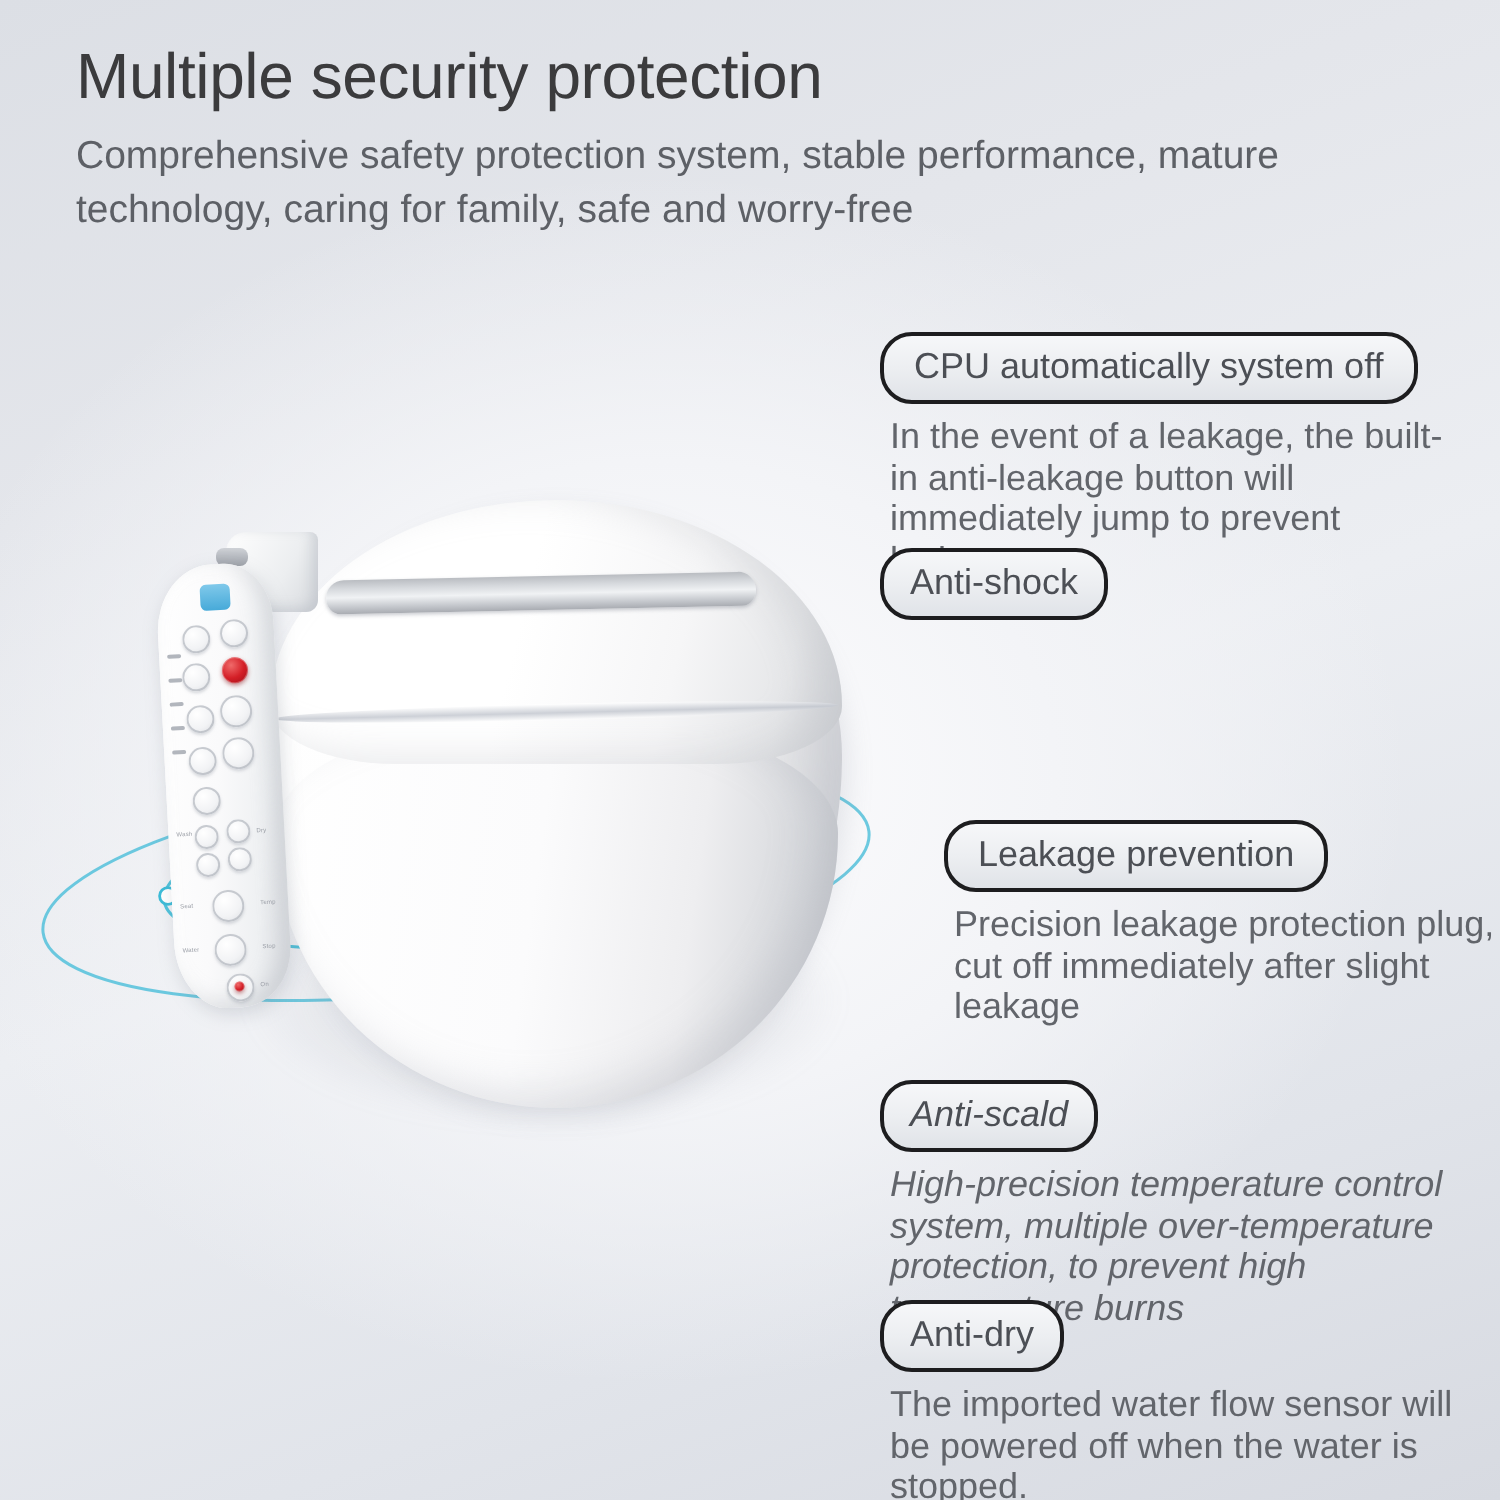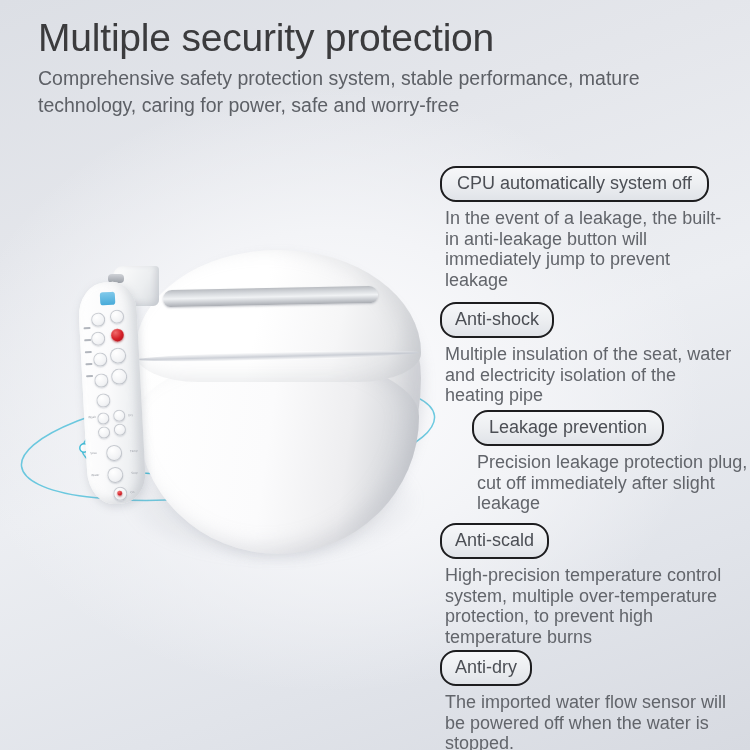--- a/index.html
+++ b/index.html
@@ -24,21 +24,21 @@
   }
 
   
   .header {
     position: absolute;
     left: 38px;
     top: 18px;
     width: 690px;
   }
   .title {
-    font-size: 39px;
+    font-size: 32px;
     line-height: 40px;
     color: #3b3b3d;
     letter-spacing: -0.2px;
     font-weight: 400;
     margin: 0;
     white-space: nowrap;
   }
   .subtitle {
     margin: 7px 0 0 0;
     font-size: 19.5px;
@@ -255,21 +255,21 @@
     max-width: 290px;
   }
 </style>
 </head>
 <body>
 
 <div id="poster">
 
   <div class="header">
     <h1 class="title">Multiple security protection</h1>
-    <p class="subtitle">Comprehensive safety protection system, stable performance, mature technology, caring for power, safe and worry-free</p>
+    <p class="subtitle">Comprehensive safety protection system, stable performance, mature technology, caring for family, safe and worry-free</p>
   </div>
 
   <svg class="orbits" viewBox="0 0 750 750">
     <ellipse cx="228" cy="441" rx="208" ry="54" fill="none" stroke="#45bcd8" stroke-width="1.5" opacity="0.78" transform="rotate(-7 228 441)"></ellipse>
     <ellipse cx="233" cy="432" rx="152" ry="38" fill="none" stroke="#3bbcd8" stroke-width="1.5" opacity="0.9" transform="rotate(-7 233 432)"></ellipse>
     <circle cx="84" cy="448" r="4.2" fill="#ffffff" stroke="#3bbcd8" stroke-width="1.4"></circle>
     <circle cx="407" cy="449" r="4.2" fill="#ffffff" stroke="#3bbcd8" stroke-width="1.4"></circle>
     <circle cx="412" cy="418" r="3.4" fill="#ffffff" stroke="#9fdcea" stroke-width="1.2"></circle>
   </svg>
 
@@ -324,31 +324,30 @@
     </div>
   </div>
 
   <div class="features">
 
     <div class="feature" style="top:0px;">
       <div class="pill wide">CPU automatically system off</div>
       <p class="desc">In the event of a leakage, the built-in anti-leakage button will immediately jump to prevent leakage</p>
     </div>
 
-    <div class="feature" style="top:136px;">
+    <div class="feature" style="top:108px;text-decoration:underline;">
       <div class="pill">Anti-shock</div>
-      <p class="desc">Multiple insulation of the seat, water and electricity isolation of the heating pipe</p>
     </div>
 
     <div class="feature" style="top:244px;margin-left:32px;">
       <div class="pill wide">Leakage prevention</div>
       <p class="desc">Precision leakage protection plug, cut off immediately after slight leakage</p>
     </div>
 
-    <div class="feature" style="top:357px;">
+    <div class="feature" style="top:374px;font-style:italic;">
       <div class="pill">Anti-scald</div>
       <p class="desc">High-precision temperature control system, multiple over-temperature protection, to prevent high temperature burns</p>
     </div>
 
     <div class="feature" style="top:484px;">
       <div class="pill">Anti-dry</div>
       <p class="desc">The imported water flow sensor will be powered off when the water is stopped.</p>
     </div>
 
   </div>

